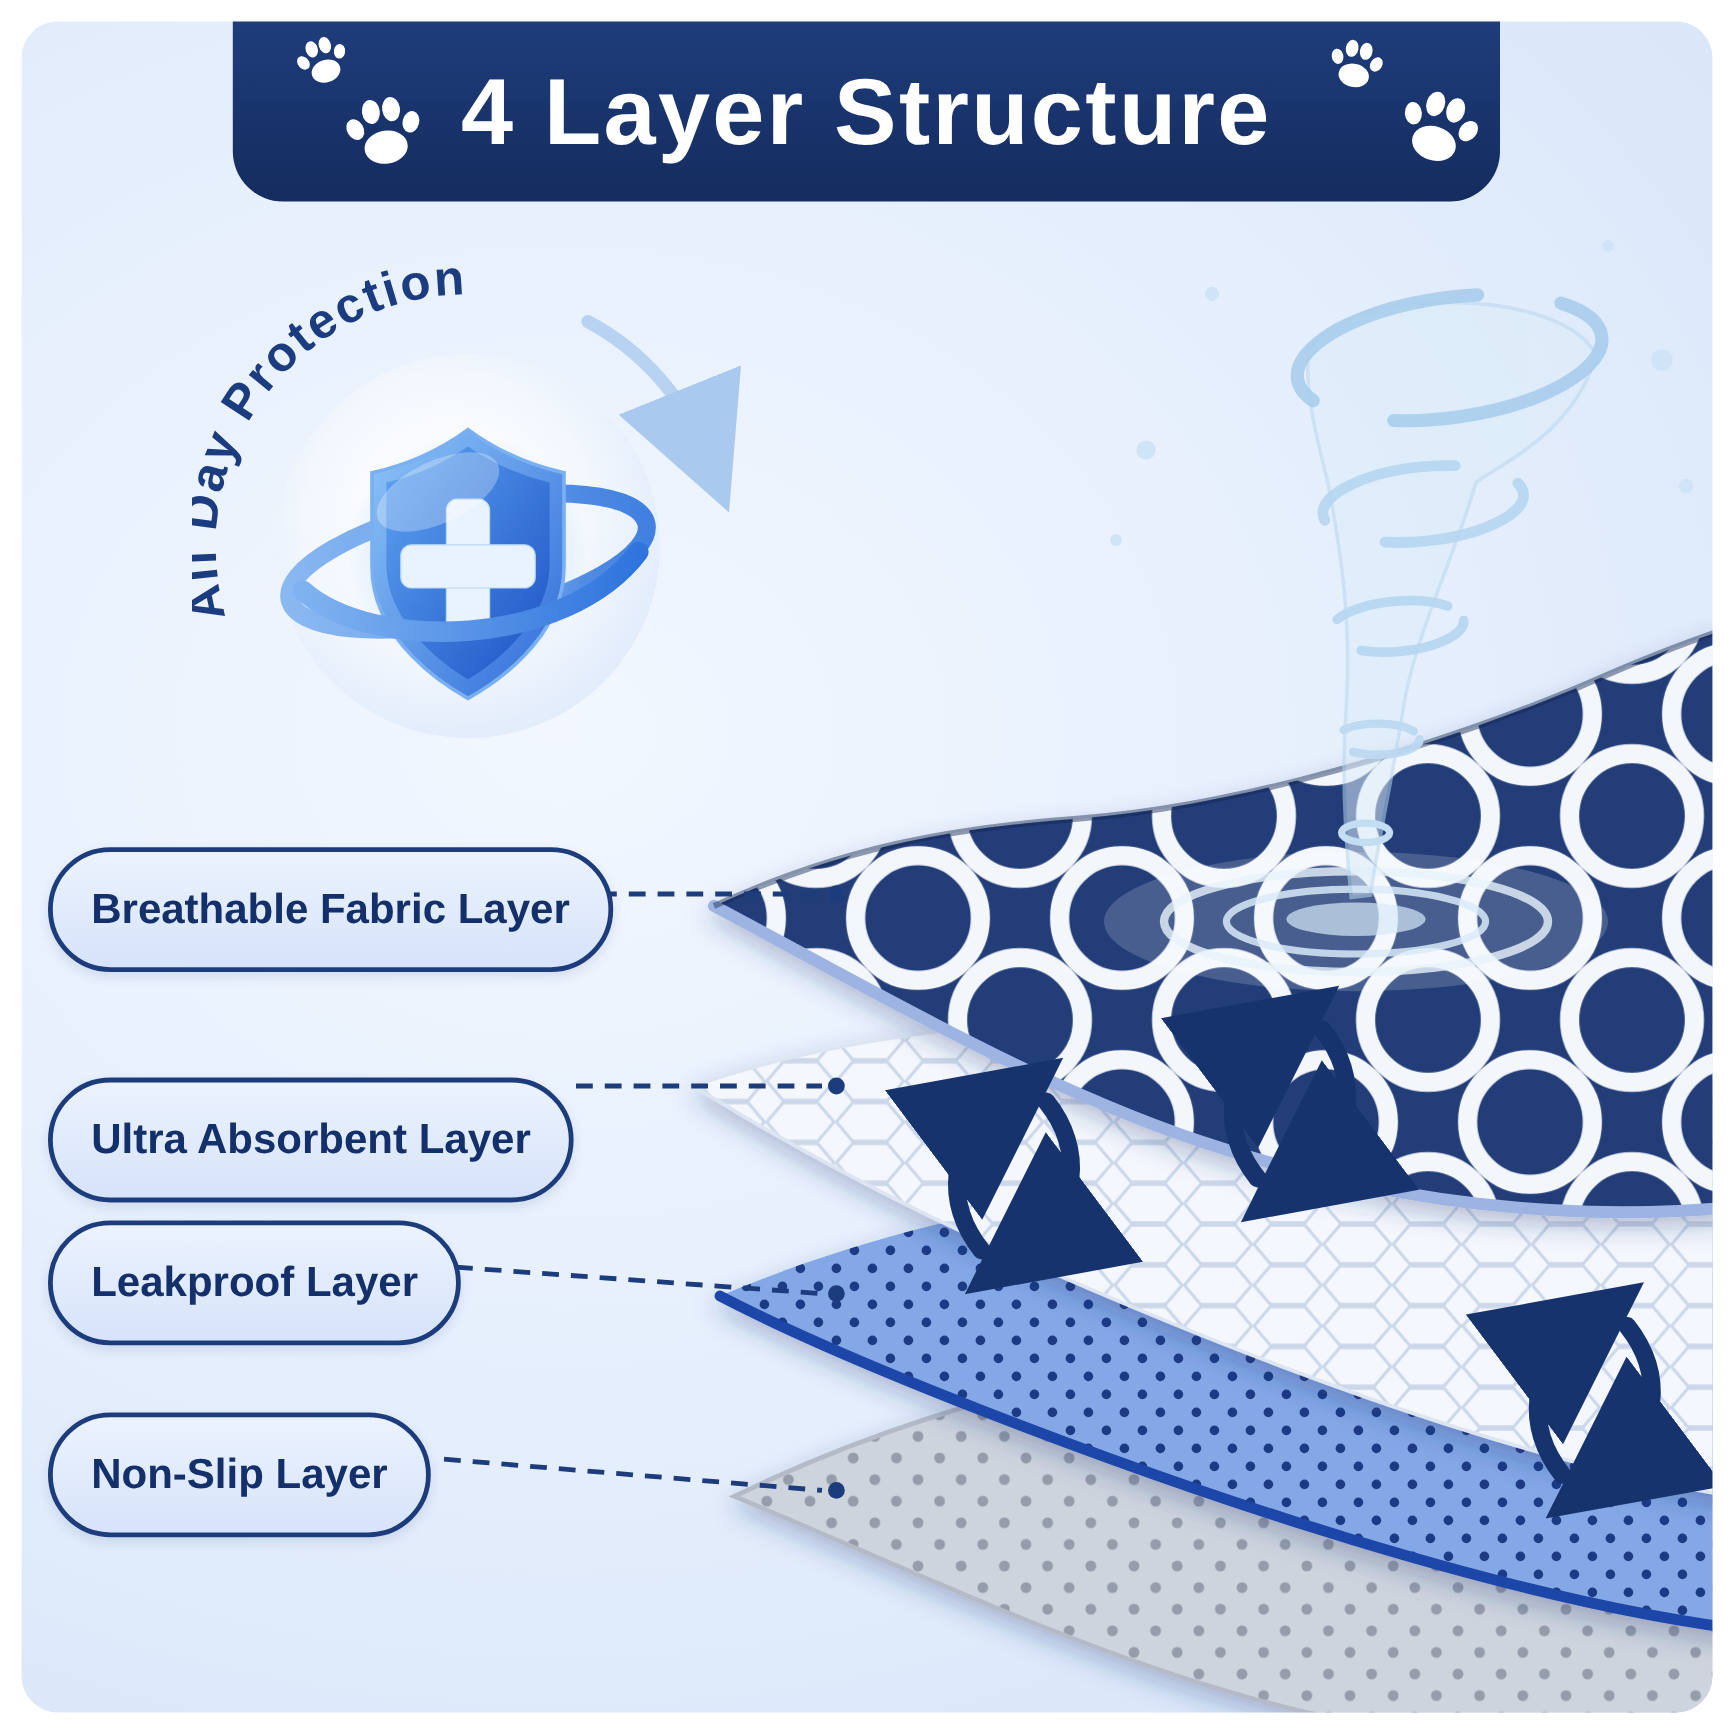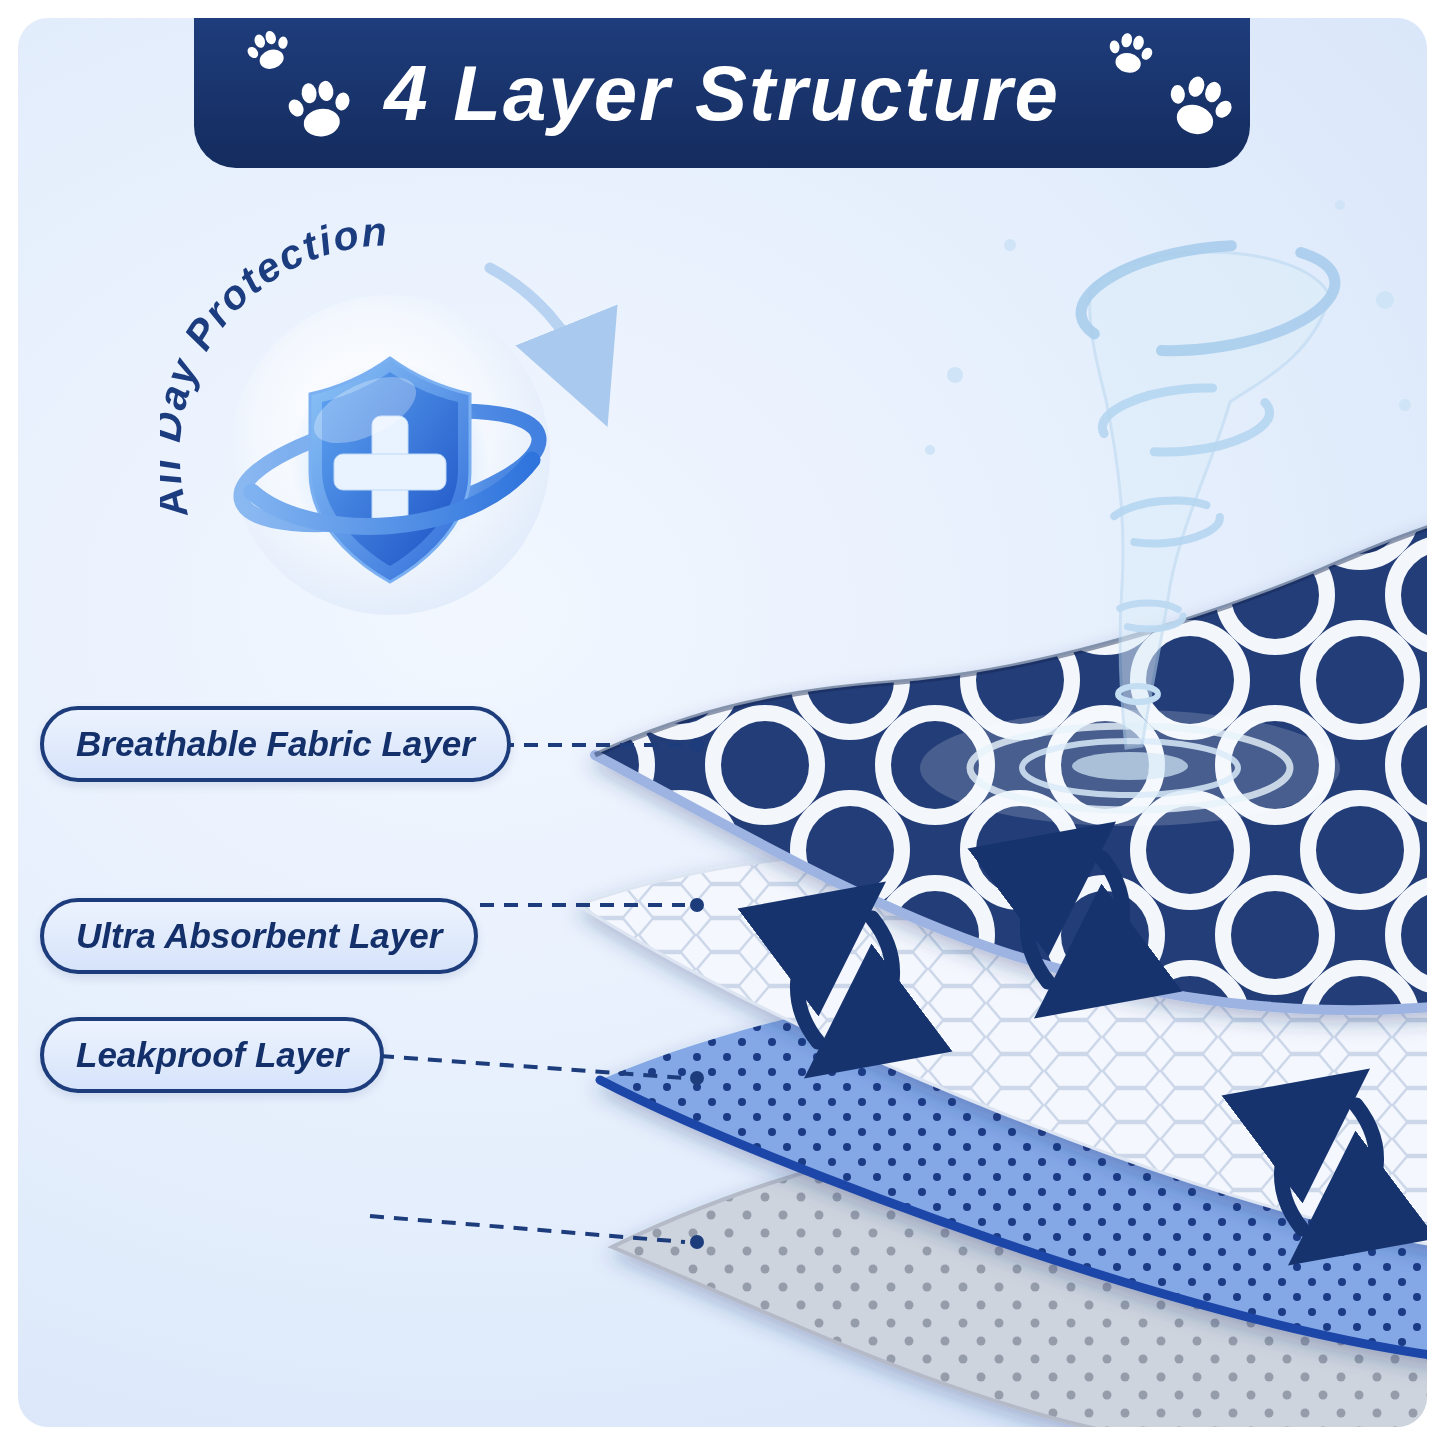--- a/index.html
+++ b/index.html
@@ -1,19 +1,19 @@
 <!DOCTYPE html>
 <html><head>
 <meta charset="utf-8">
 <style>
   * { margin:0; padding:0; box-sizing:border-box; }
   html,body { background:#ffffff; }
   .canvas {
     position:relative; width:1445px; height:1445px; background:#ffffff;
-    font-family:"Liberation Sans", sans-serif; overflow:hidden;font-style:italic;
+    font-family:"Liberation Sans", sans-serif; overflow:hidden;
   }
   .panel {
     position:absolute; left:18px; top:18px; right:18px; bottom:18px;
     border-radius:30px; overflow:hidden;
     background: radial-gradient(120% 95% at 32% 42%, #f2f7ff 0%, #e4eefc 45%, #cfdff7 100%);
   }
   .scene { position:absolute; left:-18px; top:-18px; width:1445px; height:1445px; }
   .banner {
     position:absolute; left:194px; top:18px; width:1056px; height:150px;
     background: linear-gradient(180deg, #1f3d7c 0%, #142c5e 100%);
@@ -24,21 +24,21 @@
     color:#ffffff; font-size:78px; font-weight:bold; letter-spacing:2px;
     text-align:center; white-space:nowrap;
   }
   .paw { position:absolute; }
   .badge { position:absolute; left:160px; top:210px; width:480px; height:470px; }
   .pill {
     position:absolute; left:40px;
     background: linear-gradient(180deg, #ecf3fe 0%, #d6e3fa 100%);
     border:4px solid #1d3c7c; border-radius:999px;
     color:#14306b; font-size:35px; font-weight:bold;
-    padding:14px 32px; white-space:nowrap;
+    padding:28px 32px; white-space:nowrap;
     box-shadow: 0 4px 10px rgba(30,58,116,0.12);
   }
 </style>
 </head>
 <body>
 
 <div class="canvas">
 
   <div class="panel">
 
@@ -229,14 +229,15 @@
       <text font-size="41" font-weight="bold" fill="#1c3c80" letter-spacing="2">
         <textPath href="#arcT" startOffset="6">All Day Protection</textPath>
       </text>
       <path d="M330,58 A212,212 0 0 1 427,166" fill="none" stroke="#b8d2f1" stroke-width="11" stroke-linecap="round" marker-end="url(#mArrL)"></path>
     </svg>
   </div>
 
   <div class="pill" style="top:706px;">Breathable Fabric Layer</div>
   <div class="pill" style="top:866px;margin-top:32px;">Ultra Absorbent Layer</div>
   <div class="pill" style="top:1017px;">Leakproof Layer</div>
+  <div class="pill" style="top:1177px;">Non-Slip Layer</div>
 
 </div>
 
 </body></html>

